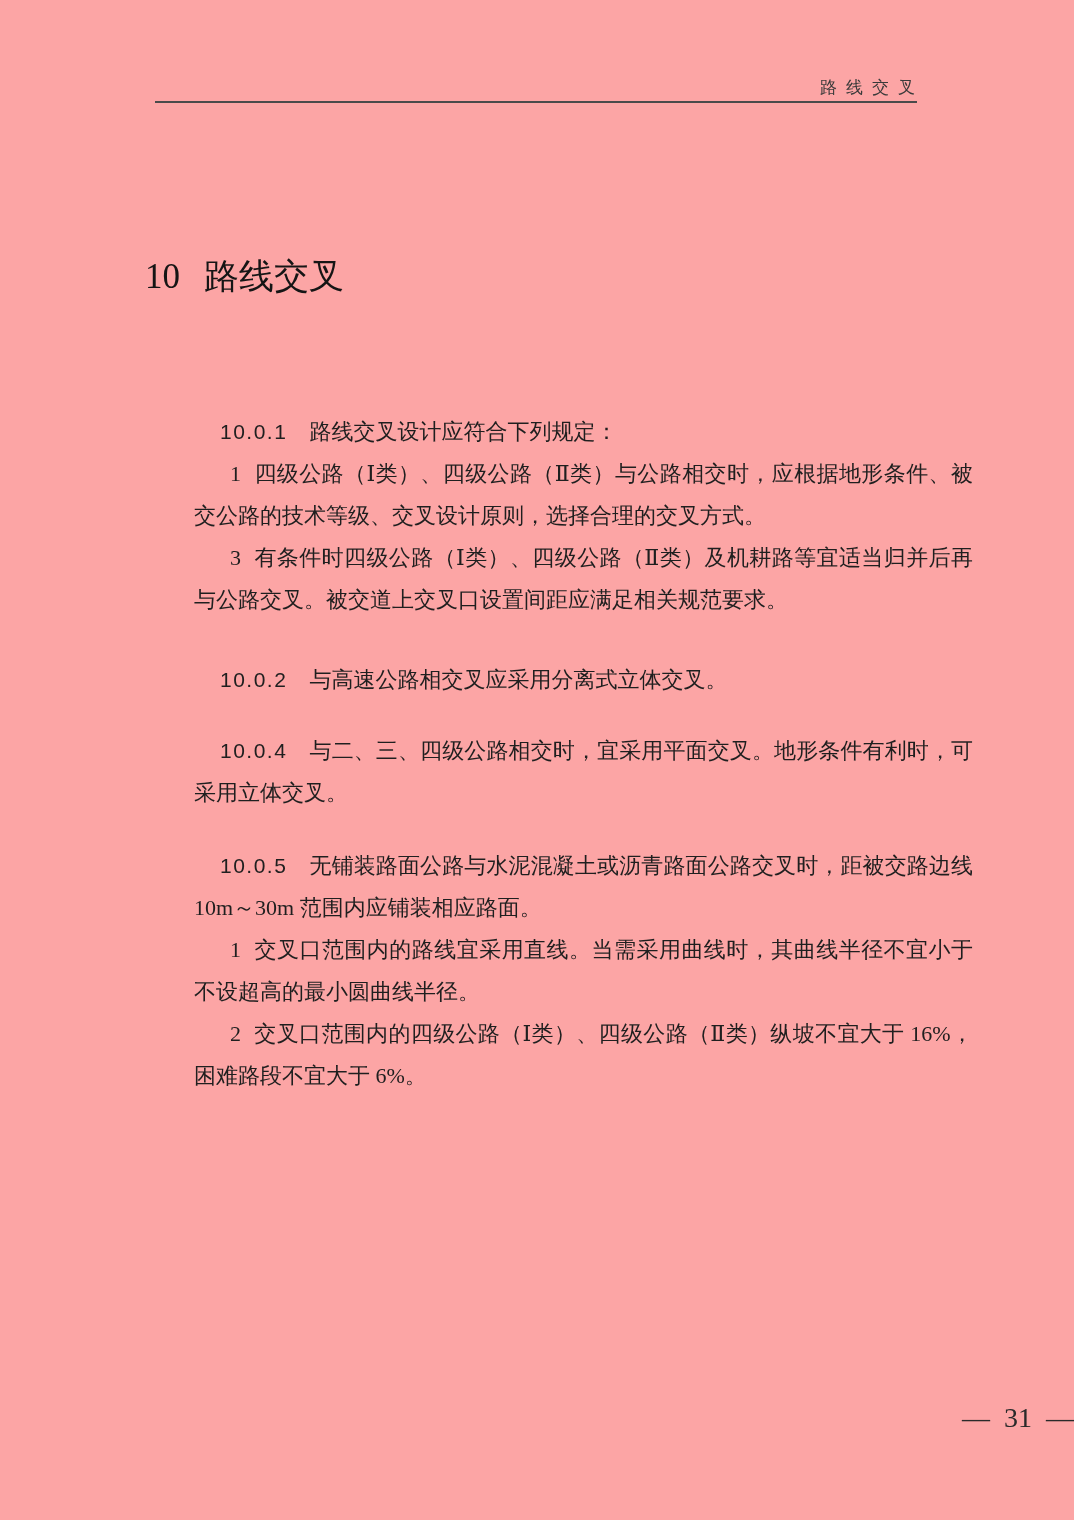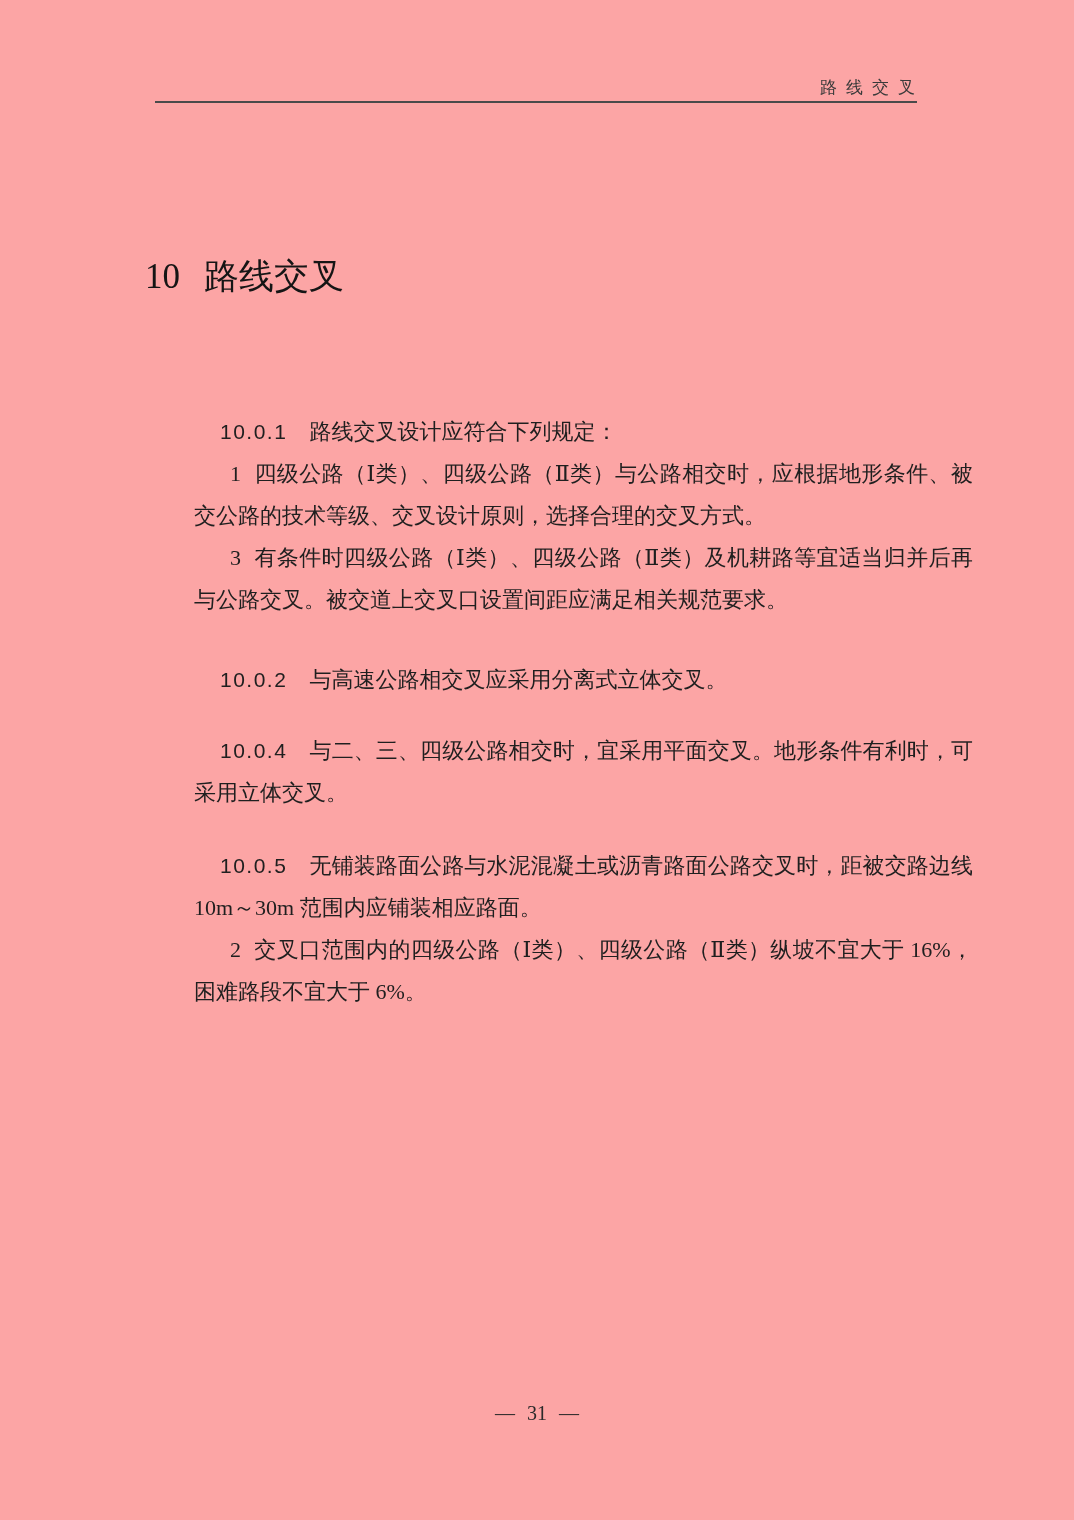--- a/index.html
+++ b/index.html
@@ -75,22 +75,22 @@
   .mt-d { margin-top: 31px !important; }
   .mt-e { margin-top: 32px !important; }
   .mt-f { margin-top: 26px !important; }
 
   
   .page-footer {
     position: absolute;
     top: 1402px;
     left: 0;
     width: 100%;
-    text-align: center;
-    font-size: 20px;
+    text-align: right;
+    font-size: 28px;
     word-spacing: 7px;
     color: #2a2a2a;
   }
 </style>
 </head>
 <body>
 
 <div class="page">
 
   <div class="running-title">路线交叉</div>
@@ -109,20 +109,21 @@
 
     <p class="clause mt-a"><span class="num">10.0.2</span><span>与高速公路相交叉应采用分离式立体交叉。</span></p>
 
 
     <p class="clause mt-c"><span class="num">10.0.4</span><span>与二、三、四级公路相交时，宜采用平面交叉。地形条件有利时，可采用立体交叉。</span></p>
 
     <p class="clause mt-d"><span class="num">10.0.5</span><span>无铺装路面公路与水泥混凝土或沥青路面公路交叉时，距被交路边线 10m～30m 范围内应铺装相应路面。</span></p>
 
 
 
+    <p class="item"><span class="num">1</span><span>交叉口范围内的路线宜采用直线。当需采用曲线时，其曲线半径不宜小于不设超高的最小圆曲线半径。</span></p>
 
     <p class="item"><span class="num">2</span><span>交叉口范围内的四级公路（Ⅰ类）、四级公路（Ⅱ类）纵坡不宜大于 16%，困难路段不宜大于 6%。</span></p>
 
   </div>
 
   <div class="page-footer"><span>— 31 —</span></div>
 
 </div>
 
 </body></html>

